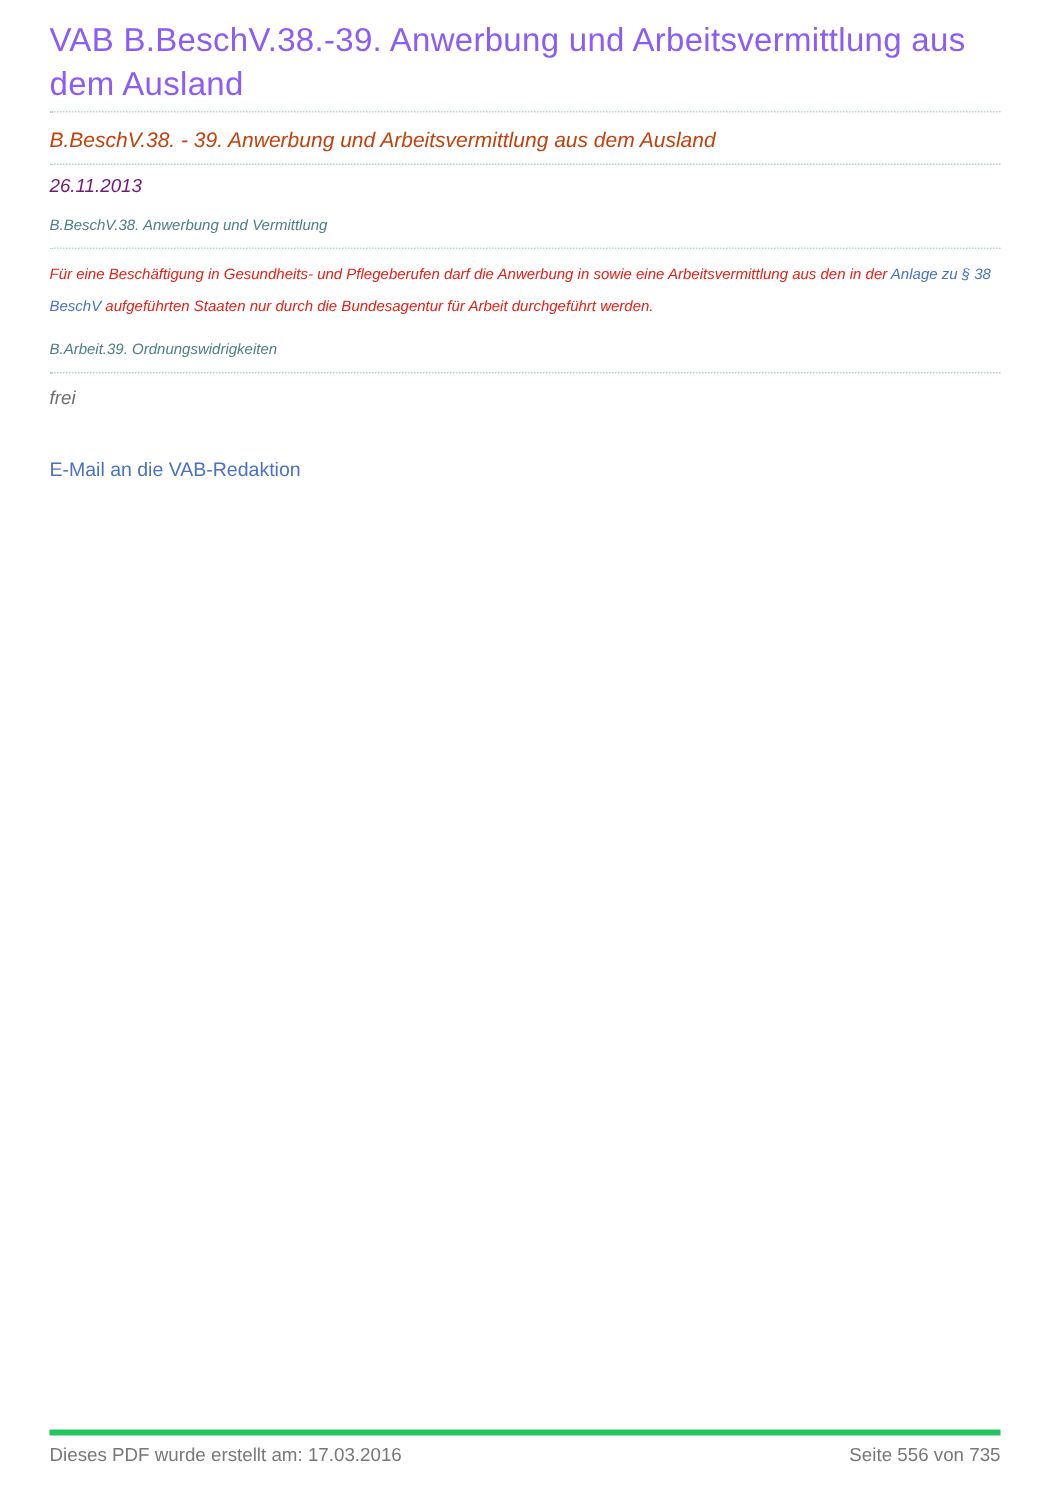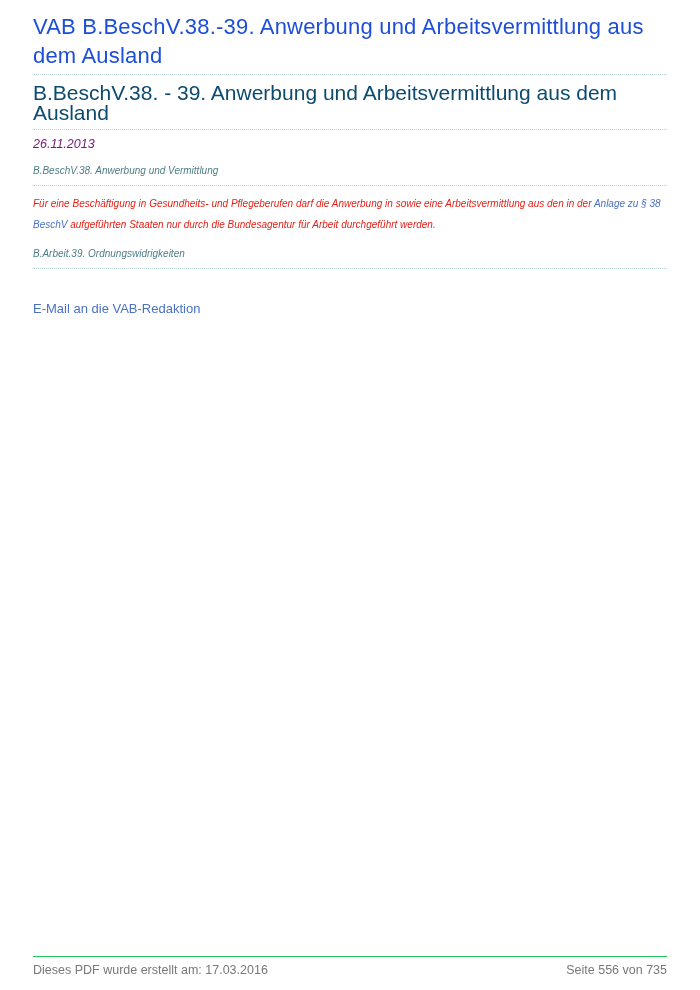--- a/index.html
+++ b/index.html
@@ -31,28 +31,29 @@
     line-height: 17px;
     color: #2f3e37;
   }
   h1.page-title {
     margin: 12px 0 0 0;
     padding-bottom: 4px;
     font-size: 22px;
     line-height: 29px;
     font-weight: 400;
     letter-spacing: 0.2px;
-    color: #1d4ed8;
+    color: #8b5cf6;
   }
   .article-subtitle {
     margin-top: 8px;
     padding-bottom: 6px;
-    font-size: 21px;
+    font-size: 14px;
     line-height: 20px;
-    color: #0c4a6e;
+    font-style: italic;
+    color: #c2410c;
   }
   .article-date {
     margin-top: 7px;
     font-size: 12.5px;
     line-height: 15px;
     font-style: italic;
     color: #701a75;
   }
   .section-heading {
     margin-top: 10px;
@@ -94,21 +95,21 @@
     position: absolute;
     left: 33px;
     right: 33px;
     bottom: 12px;
     display: flex;
     justify-content: space-between;
     align-items: baseline;
     font-size: 12.5px;
     line-height: 15px;
     color: #787878;
-    border-top: 1px solid #22c55e;
+    border-top: 4px solid #22c55e;
     padding-top: 6px;
   }
 </style>
 </head>
 <body>
 
 <div class="page">
 
 
   <h1 class="page-title rule">VAB B.BeschV.38.-39. Anwerbung und Arbeitsvermittlung aus dem Ausland</h1>
@@ -116,20 +117,21 @@
   <div class="article-subtitle rule">B.BeschV.38. - 39. Anwerbung und Arbeitsvermittlung aus dem Ausland</div>
 
   <div class="article-date">26.11.2013</div>
 
   <div class="section-heading rule">B.BeschV.38. Anwerbung und Vermittlung</div>
 
   <p class="alert-paragraph"><span>Für eine Beschäftigung in Gesundheits- und Pflegeberufen darf die Anwerbung in sowie eine Arbeitsvermittlung aus den in der </span><a href="#">Anlage zu § 38 BeschV</a><span> aufgeführten Staaten nur durch die Bundesagentur für Arbeit durchgeführt werden.</span></p>
 
   <div class="section-heading rule">B.Arbeit.39. Ordnungswidrigkeiten</div>
 
+  <div class="muted-body">frei</div>
 
   <a href="#" class="email-link">E-Mail an die VAB-Redaktion</a>
 
   <div class="page-footer">
     <span>Dieses PDF wurde erstellt am: 17.03.2016</span>
     <span>Seite 556 von 735</span>
   </div>
 
 </div>
 

